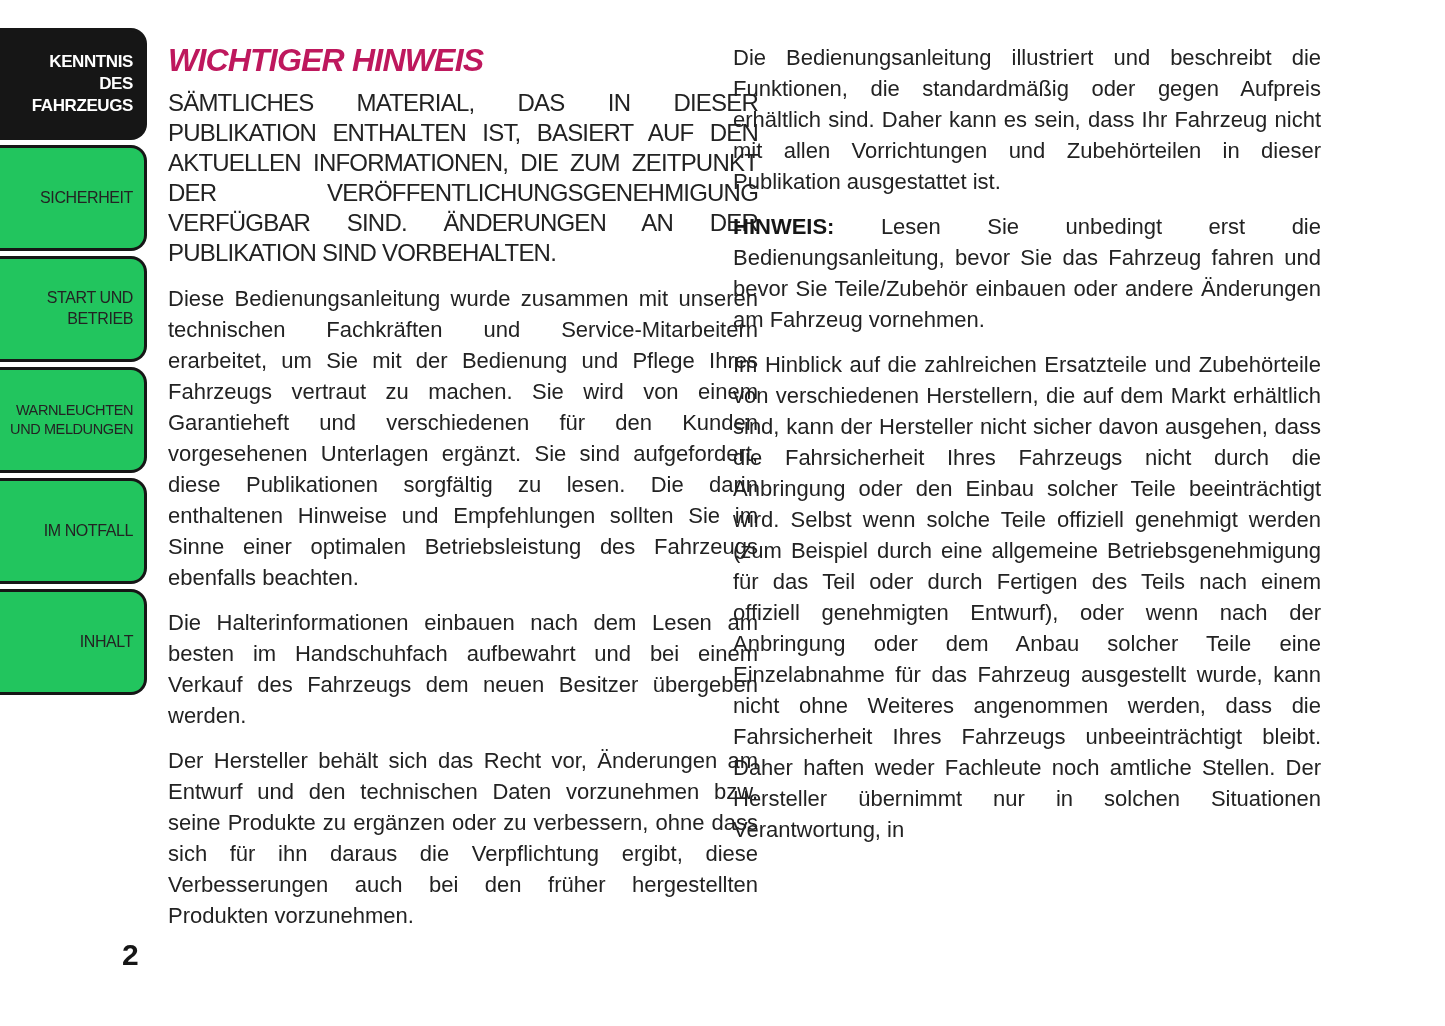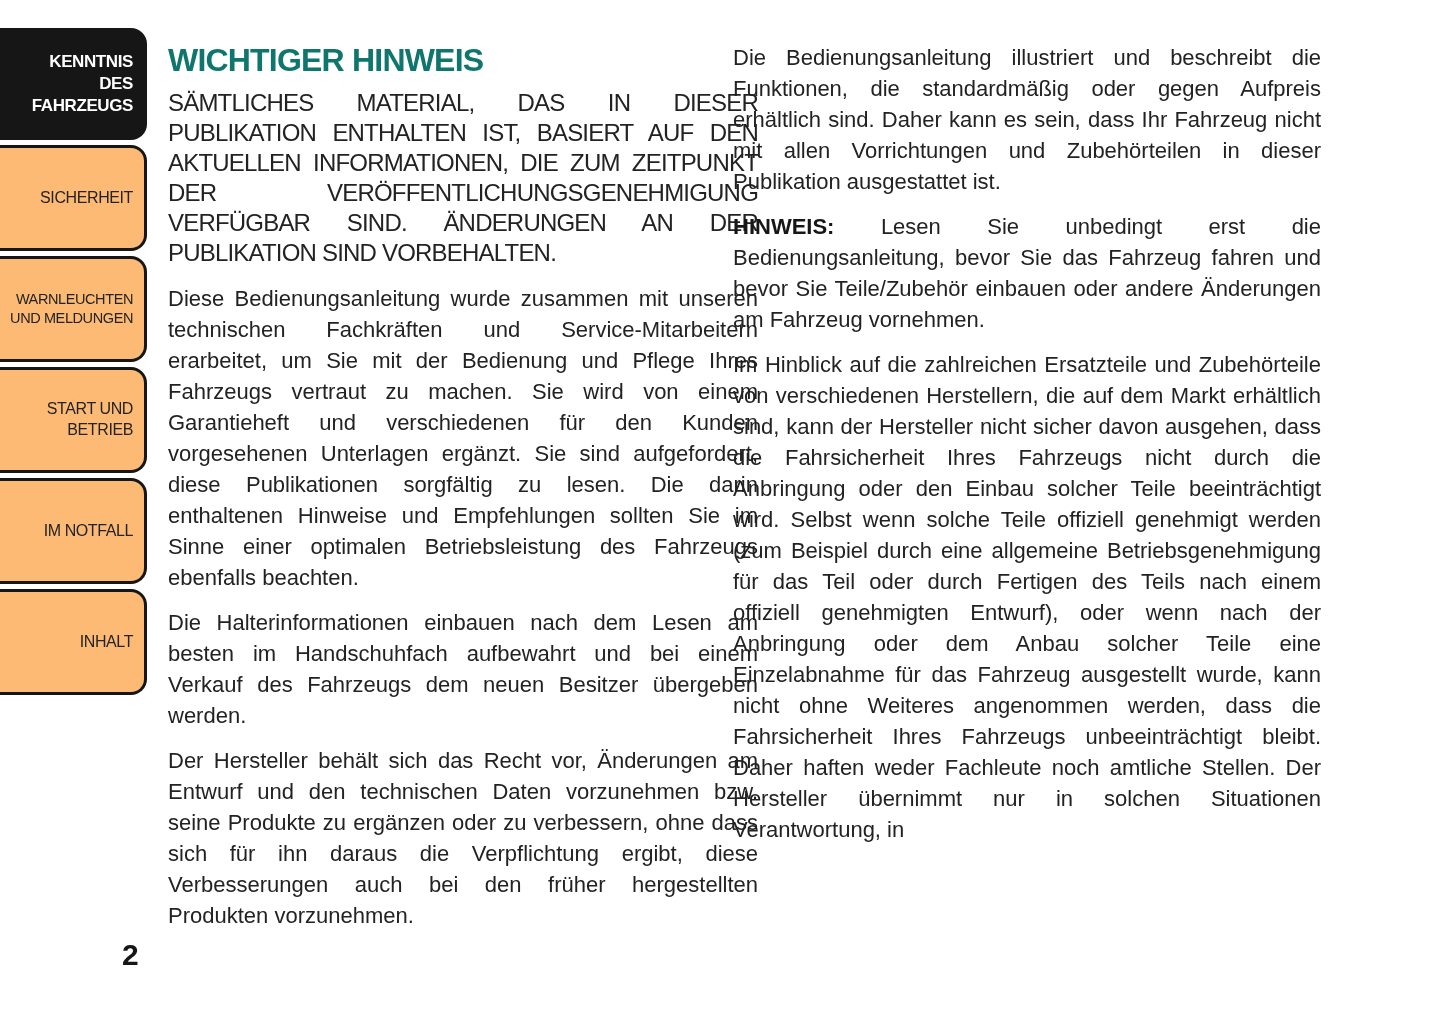--- a/index.html
+++ b/index.html
@@ -22,21 +22,21 @@
     left: 0;
     top: 28px;
     width: 147px;
     display: flex;
     flex-direction: column;
     gap: 5px;
   }
   .tab {
     box-sizing: border-box;
     height: 106px;
-    background: #fdba74;
+    background: #22c55e;
     border: 3px solid #161616;
     border-left: none;
     border-radius: 0 16px 16px 0;
     display: flex;
     align-items: center;
     justify-content: flex-end;
     text-align: right;
     padding-right: 11px;
     font-size: 16px;
     line-height: 1.3;
@@ -73,21 +73,22 @@
     top: 42px;
   }
   .col-left  { left: 168px; width: 590px; }
   .col-right { left: 733px; width: 588px; }
 
   h1.title {
     margin: 0 0 9px 0;
     font-size: 32px;
     font-weight: bold;
     letter-spacing: -0.8px;
-    color: #0f766e;
+    color: #be185d;
+    font-style: italic;
   }
   .caps-para {
     margin: 0 0 15px 0;
     font-size: 24px;
     line-height: 30px;
     letter-spacing: -0.8px;
     text-align: justify;
     color: #222222;
   }
   p.body-para {
@@ -103,24 +104,24 @@
   }
 </style>
 </head>
 <body>
 
 <nav class="sidebar">
   <div class="tab tab--active">KENNTNIS
 DES
 FAHRZEUGS</div>
   <div class="tab">SICHERHEIT</div>
+  <div class="tab">START UND
+BETRIEB</div>
   <div class="tab tab--small">WARNLEUCHTEN
 UND MELDUNGEN</div>
-  <div class="tab">START UND
-BETRIEB</div>
   <div class="tab">IM NOTFALL</div>
   <div class="tab">INHALT</div>
 </nav>
 
 <div class="page-num">2</div>
 
 <section class="col col-left">
   <h1 class="title">WICHTIGER HINWEIS</h1>
   <div class="caps-para">SÄMTLICHES MATERIAL, DAS IN DIESER PUBLIKATION ENTHALTEN IST, BASIERT AUF DEN AKTUELLEN INFORMATIONEN, DIE ZUM ZEITPUNKT DER VERÖFFENTLICHUNGSGENEHMIGUNG VERFÜGBAR SIND. ÄNDERUNGEN AN DER PUBLIKATION SIND VORBEHALTEN.</div>
   <p class="body-para">Diese Bedienungsanleitung wurde zusammen mit unseren technischen Fachkräften und Service-Mitarbeitern erarbeitet, um Sie mit der Bedienung und Pflege Ihres Fahrzeugs vertraut zu machen. Sie wird von einem Garantieheft und verschiedenen für den Kunden vorgesehenen Unterlagen ergänzt. Sie sind aufgefordert, diese Publikationen sorgfältig zu lesen. Die darin enthaltenen Hinweise und Empfehlungen sollten Sie im Sinne einer optimalen Betriebsleistung des Fahrzeugs ebenfalls beachten.</p>

